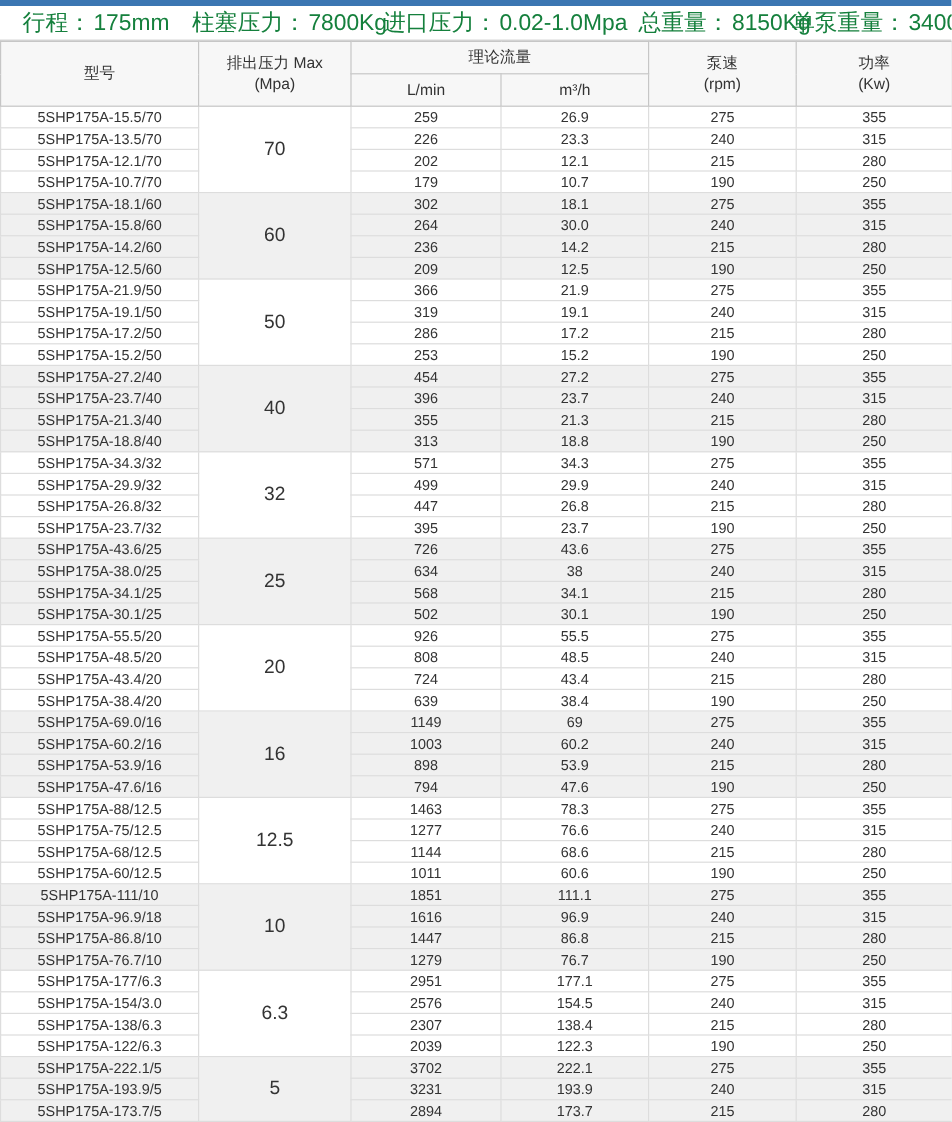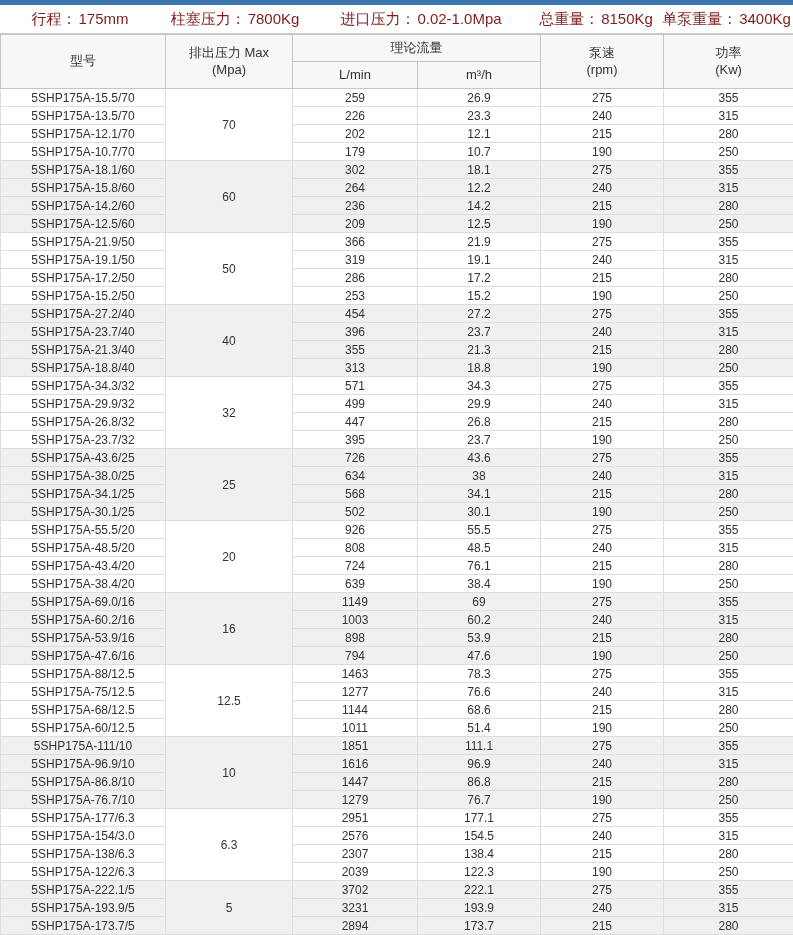--- a/index.html
+++ b/index.html
@@ -10,22 +10,22 @@
     font-family: "Liberation Sans", "DejaVu Sans", sans-serif;
     color: #333333;
     overflow: hidden;
   }
   .top-accent-bar { height: 5px; background: #3b76b2; width: 100%; }
   .info-bar {
     height: 29px;
     display: flex;
     align-items: center;
     border-bottom: 1px solid #cccccc;
-    font-size: 15px;
-    color: #7f1d1d;
+    font-size: 19px;
+    color: #15803d;
     background: #ffffff;
   }
   .info-item { text-align: center; white-space: nowrap; }
   .info-item .lbl { margin-right: 2px; }
   .w1 { width: 160px; } .w2 { width: 150px; } .w3 { width: 222px; }
   .w4 { width: 128px; text-align: center; } .w5 { width: 133px; }
 
   table.spec-table {
     width: 793px;
     border-collapse: collapse;
@@ -47,21 +47,21 @@
     border: 1px solid #dddddd;
     text-align: center;
     vertical-align: middle;
     height: 18px;
     padding: 0;
     background: #ffffff;
     color: #333333;
   }
   table.spec-table tbody tr.alt td { background: #f0f0f0; }
   table.spec-table tbody tr.group-start td { border-top: 1px solid #c6c6c6; }
-  table.spec-table tbody td.pressure-group-cell { font-size: 12px; }
+  table.spec-table tbody td.pressure-group-cell { font-size: 16px; }
   table.spec-table { border: 1px solid #c6c6c6; }
 </style>
 </head>
 <body>
 
 <div class="top-accent-bar"></div>
 
 <div class="info-bar">
   <div class="info-item w1">
     <span class="lbl">行程：</span><span>175mm</span>
@@ -145,21 +145,21 @@
         <td>5SHP175A-18.1/60</td>
         <td class="pressure-group-cell" rowspan="4">60</td>
         <td>302</td>
         <td>18.1</td>
         <td>275</td>
         <td>355</td>
       </tr>
       <tr class="alt">
         <td>5SHP175A-15.8/60</td>
         <td>264</td>
-        <td>12.2</td>
+        <td>30.0</td>
         <td>240</td>
         <td>315</td>
       </tr>
       <tr class="alt">
         <td>5SHP175A-14.2/60</td>
         <td>236</td>
         <td>14.2</td>
         <td>215</td>
         <td>280</td>
       </tr>
@@ -297,21 +297,21 @@
       <tr>
         <td>5SHP175A-48.5/20</td>
         <td>808</td>
         <td>48.5</td>
         <td>240</td>
         <td>315</td>
       </tr>
       <tr>
         <td>5SHP175A-43.4/20</td>
         <td>724</td>
-        <td>76.1</td>
+        <td>43.4</td>
         <td>215</td>
         <td>280</td>
       </tr>
       <tr>
         <td>5SHP175A-38.4/20</td>
         <td>639</td>
         <td>38.4</td>
         <td>190</td>
         <td>250</td>
       </tr>
@@ -362,34 +362,34 @@
       <tr>
         <td>5SHP175A-68/12.5</td>
         <td>1144</td>
         <td>68.6</td>
         <td>215</td>
         <td>280</td>
       </tr>
       <tr>
         <td>5SHP175A-60/12.5</td>
         <td>1011</td>
-        <td>51.4</td>
+        <td>60.6</td>
         <td>190</td>
         <td>250</td>
       </tr>
       <tr class="alt group-start">
         <td>5SHP175A-111/10</td>
         <td class="pressure-group-cell" rowspan="4">10</td>
         <td>1851</td>
         <td>111.1</td>
         <td>275</td>
         <td>355</td>
       </tr>
       <tr class="alt">
-        <td>5SHP175A-96.9/10</td>
+        <td>5SHP175A-96.9/18</td>
         <td>1616</td>
         <td>96.9</td>
         <td>240</td>
         <td>315</td>
       </tr>
       <tr class="alt">
         <td>5SHP175A-86.8/10</td>
         <td>1447</td>
         <td>86.8</td>
         <td>215</td>

